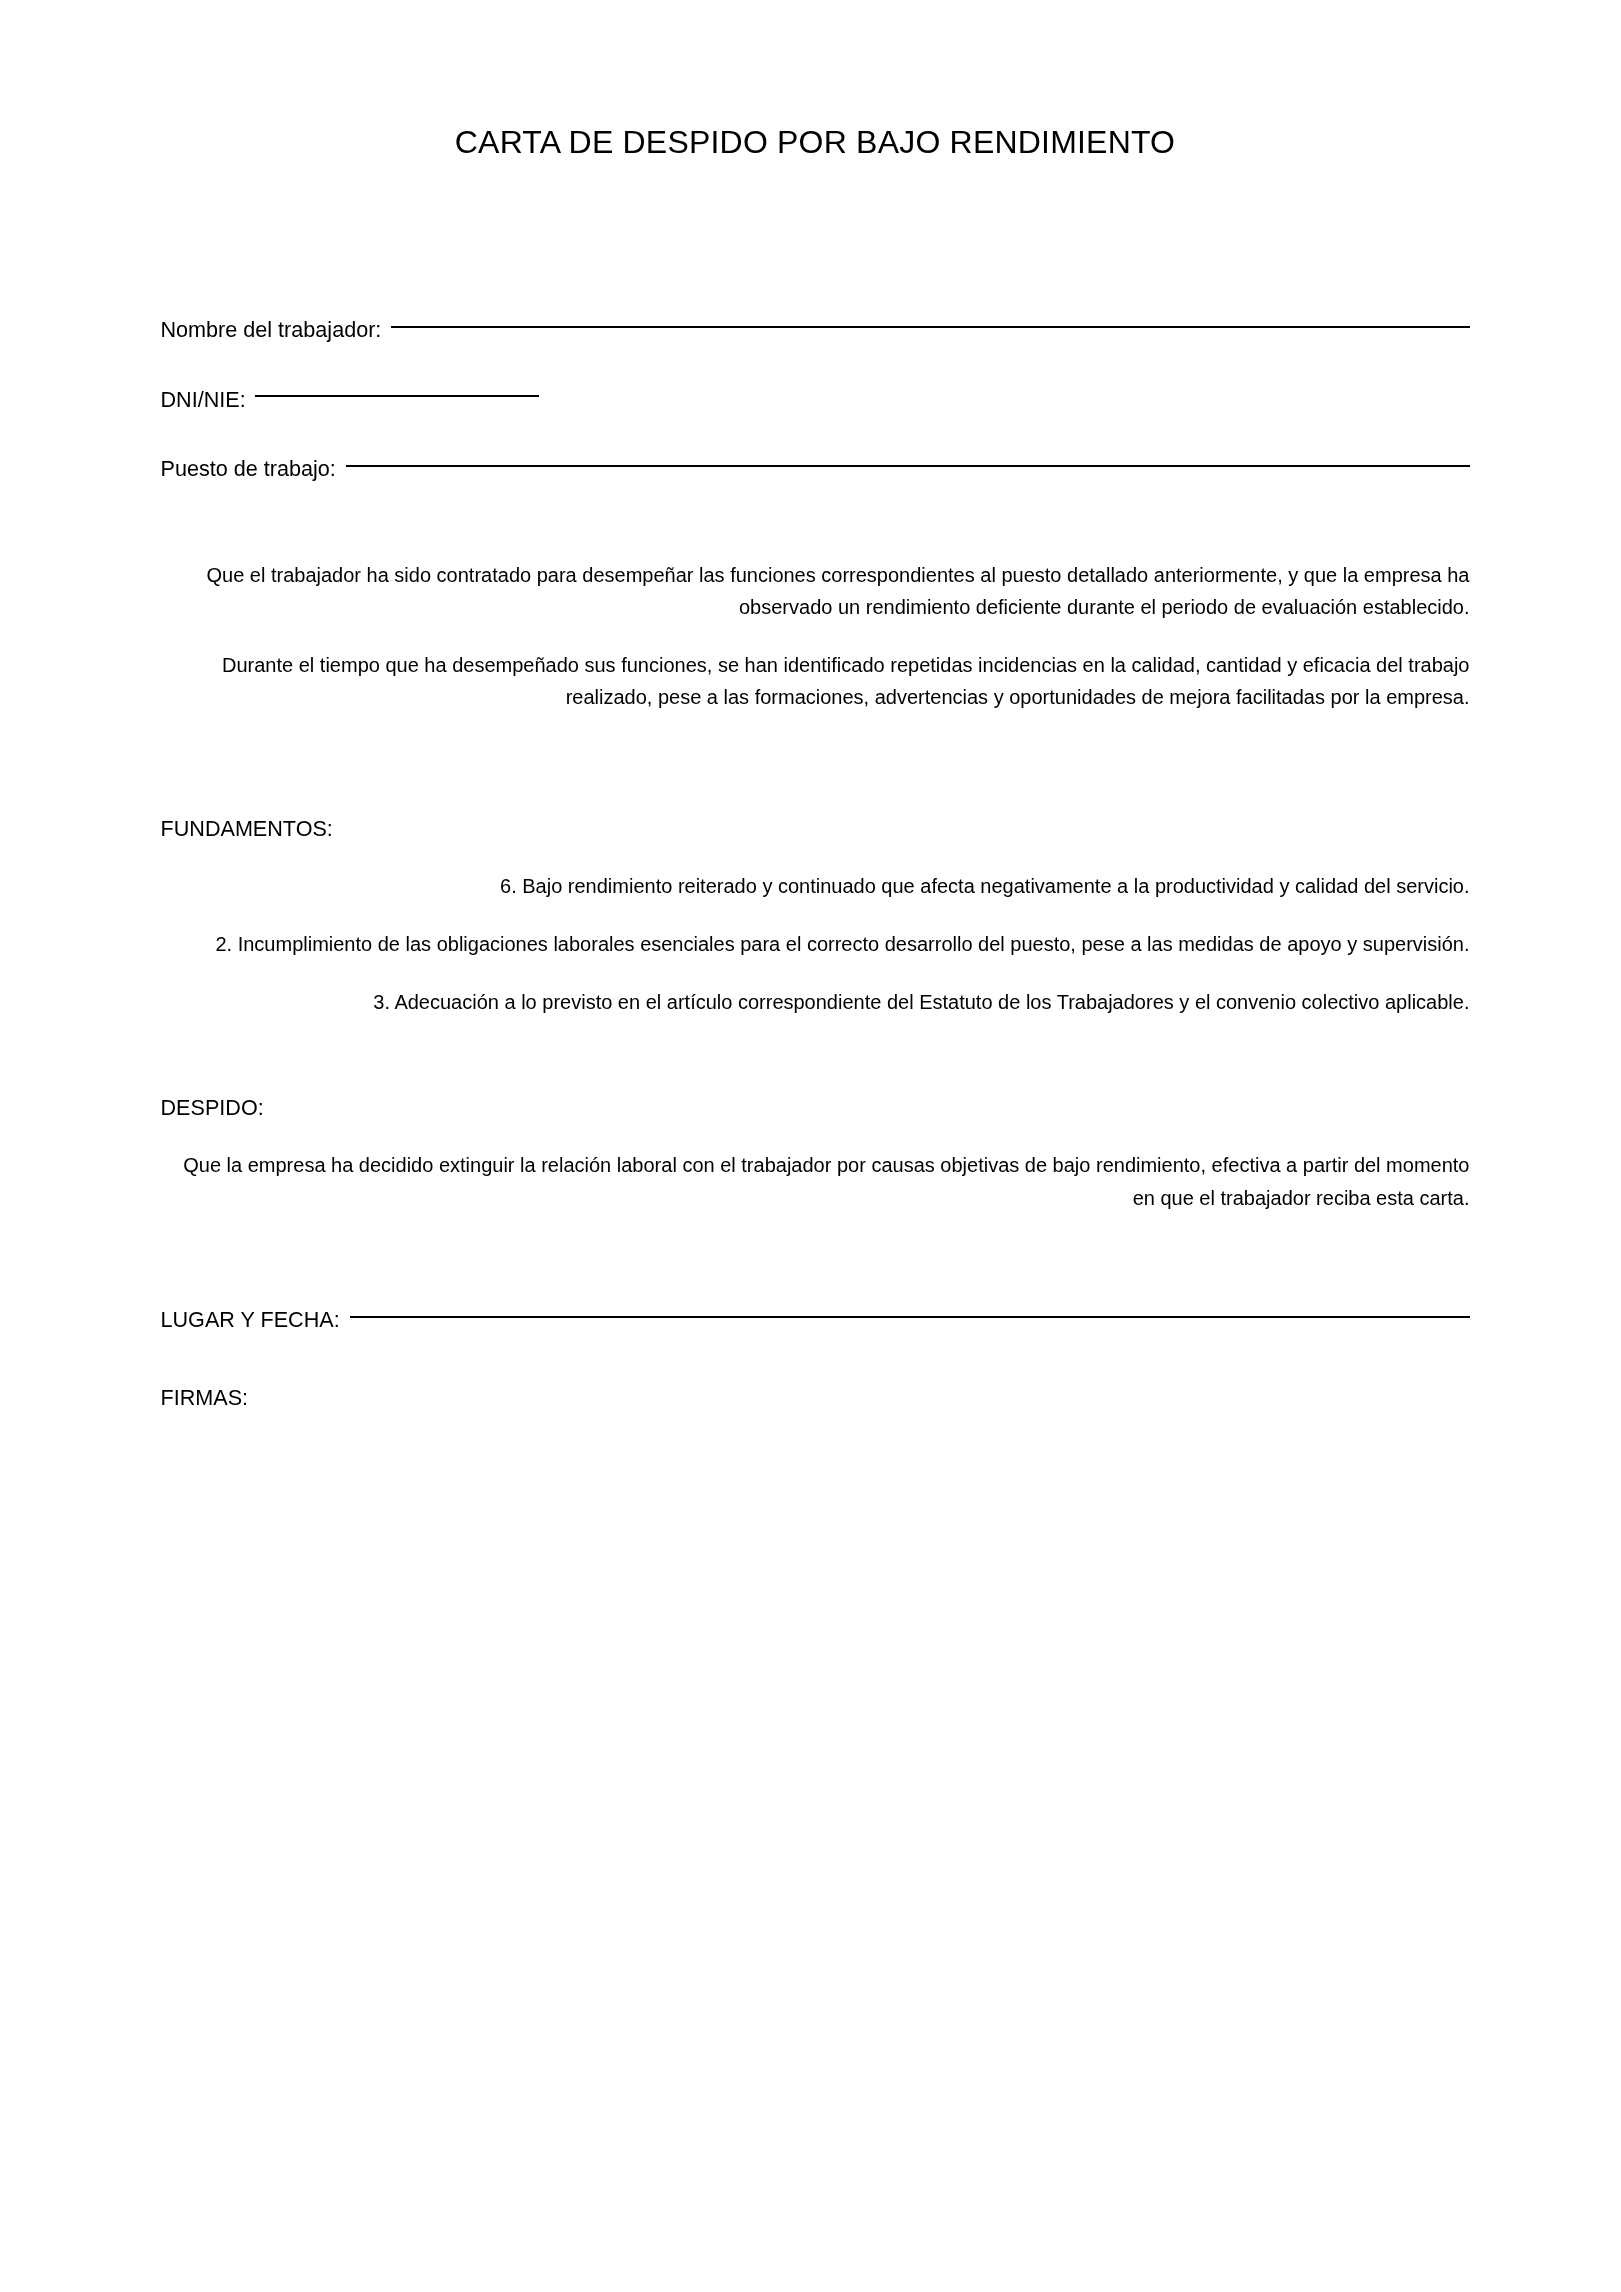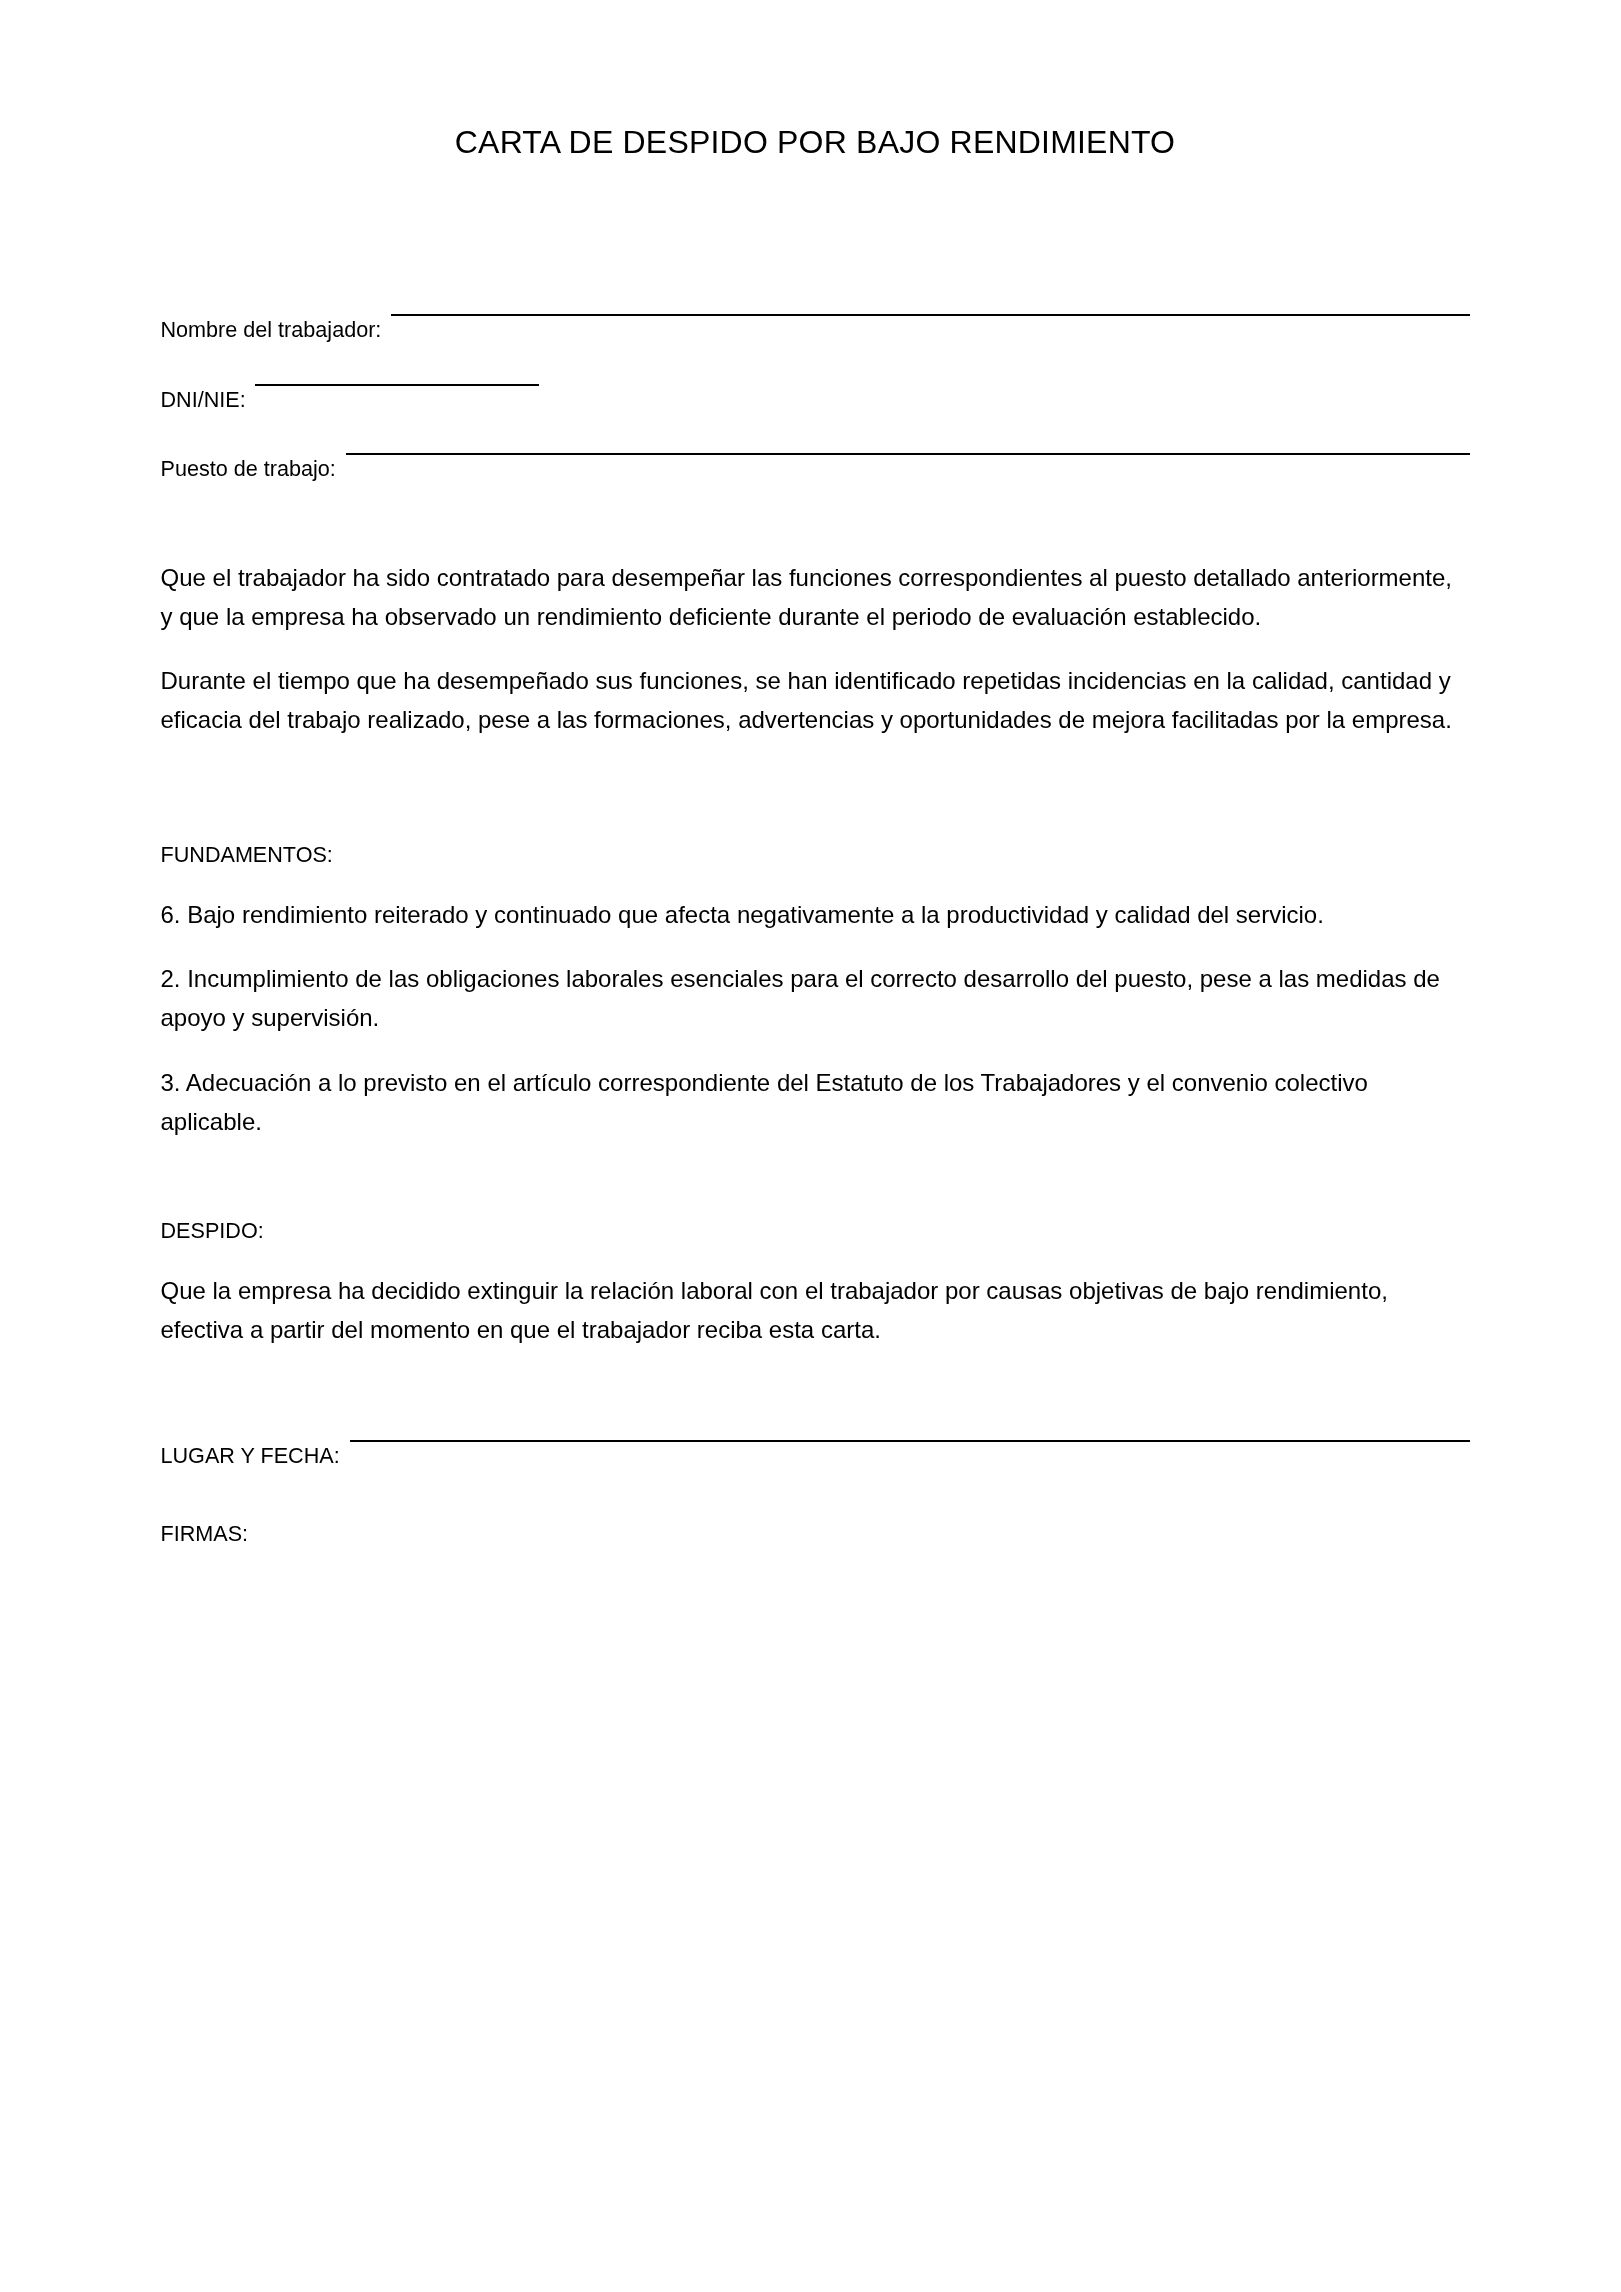--- a/index.html
+++ b/index.html
@@ -32,21 +32,21 @@
     margin: 0;
     padding-top: 111px;
     line-height: 1.2;
   }
 
   .field-block {
     margin-top: 0;
   }
   .field-row {
     display: flex;
-    align-items: flex-start;
+    align-items: center;
     margin-top: 0;
   }
   .field-label {
     font-size: 21.6px;
     line-height: 1.45;
     white-space: nowrap;
     flex: 0 0 auto;
   }
   .field-rule {
     flex: 1 1 auto;
@@ -61,24 +61,24 @@
   }
 
   .section-heading {
     font-size: 21.6px;
     line-height: 1.45;
     margin: 0;
     font-weight: normal;
   }
 
   .para {
-    font-size: 24px;
+    font-size: 20px;
     line-height: 1.62;
     margin: 0;
-    text-align: left;
+    text-align: right;
   }
 
   .sp-field-1 { height: 153px; }
   .sp-field-2 { height: 38px; }
   .sp-field-3 { height: 38px; }
   .sp-expone  { height: 49px; }
   .sp-p       { height: 25.5px; }
   .sp-big     { height: 74px; }
   .sp-lugar   { height: 90px; }
   .sp-firmas  { height: 47px; }

